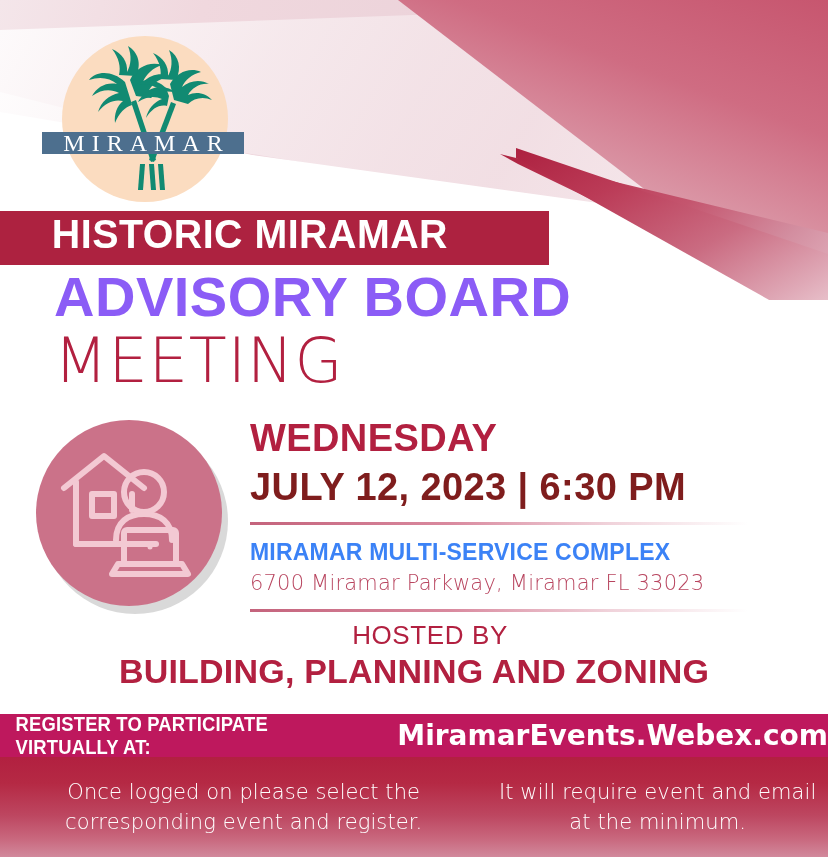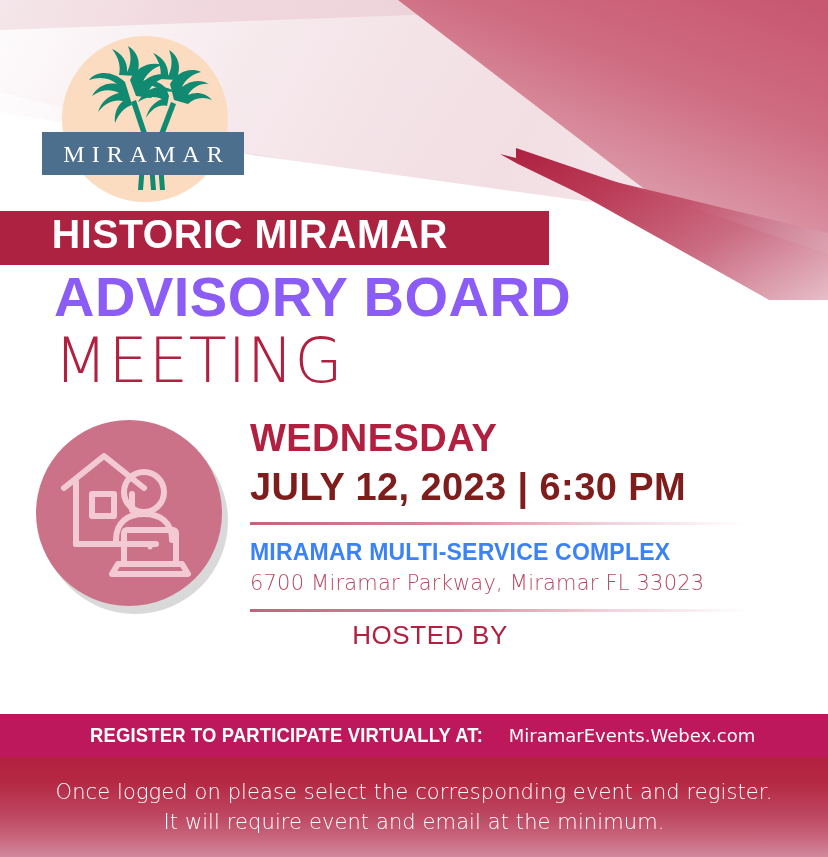--- a/index.html
+++ b/index.html
@@ -92,21 +92,21 @@
   .logo-palms {
     position: absolute;
     top: 4px; left: 8px;
     width: 150px; height: 150px;
   }
   .logo-plate {
     position: absolute;
     left: -20px;
     top: 96px;
     width: 202px;
-    height: 43px;
+    height: 22px;
     background: #4d6f8e;
     display: flex;
     align-items: center;
     justify-content: center;
   }
   .logo-plate span {
     color: #ffffff;
     font-family: "Liberation Serif", serif;
     font-size: 24px;
     letter-spacing: 7px;
@@ -277,36 +277,35 @@
   .gold-label {
     color: #ffffff;
     font-size: 20px;
     font-weight: bold;
     letter-spacing: .2px;
     transform: scaleX(.92);
     transform-origin: center;
   }
   .gold-url {
     color: #ffffff;
-    font-size: 18px;
-    font-weight: normal;
+    font-size: 28px;
+    font-weight: bold;
     letter-spacing: 0px;
     margin-left: 9px;
     font-family: "DejaVu Sans", sans-serif;
   }
 
   
   .footer {
     position: absolute;
     top: 757px; left: 0;
     width: 828px; height: 100px;
     background: linear-gradient(180deg, #b22040 0%, #b52944 26%, #bd4660 58%, #c9687e 82%, #d2899c 100%);
     z-index: 6;
     display: flex;
-    flex-direction: column;
     align-items: center;
     justify-content: center;
   }
   .footer-line {
     color: #ffffff;
     font-size: 21px;
     font-weight: 300;
     letter-spacing: .1px;
     line-height: 1.45;
     font-family: "DejaVu Sans", sans-serif;
@@ -378,20 +377,21 @@
   <div class="details">
     <div class="det-day">WEDNESDAY</div>
     <div class="det-date">JULY 12, 2023 | 6:30 PM</div>
     <div class="rule"></div>
     <div class="det-venue">MIRAMAR MULTI-SERVICE COMPLEX</div>
     <div class="det-addr">6700 Miramar Parkway, Miramar FL 33023</div>
     <div class="rule2"></div>
   </div>
 
   <div class="hosted-by">HOSTED BY</div>
+  <div class="hosted-dept">BUILDING, PLANNING AND ZONING</div>
 
   <div class="gold-bar">
     <span class="gold-label">REGISTER TO PARTICIPATE VIRTUALLY AT:</span>
     <span class="gold-url">MiramarEvents.Webex.com</span>
   </div>
 
   <div class="footer">
     <div class="footer-line">Once logged on please select the corresponding event and register.</div>
     <div class="footer-line">It will require event and email at the minimum.</div>
   </div>

